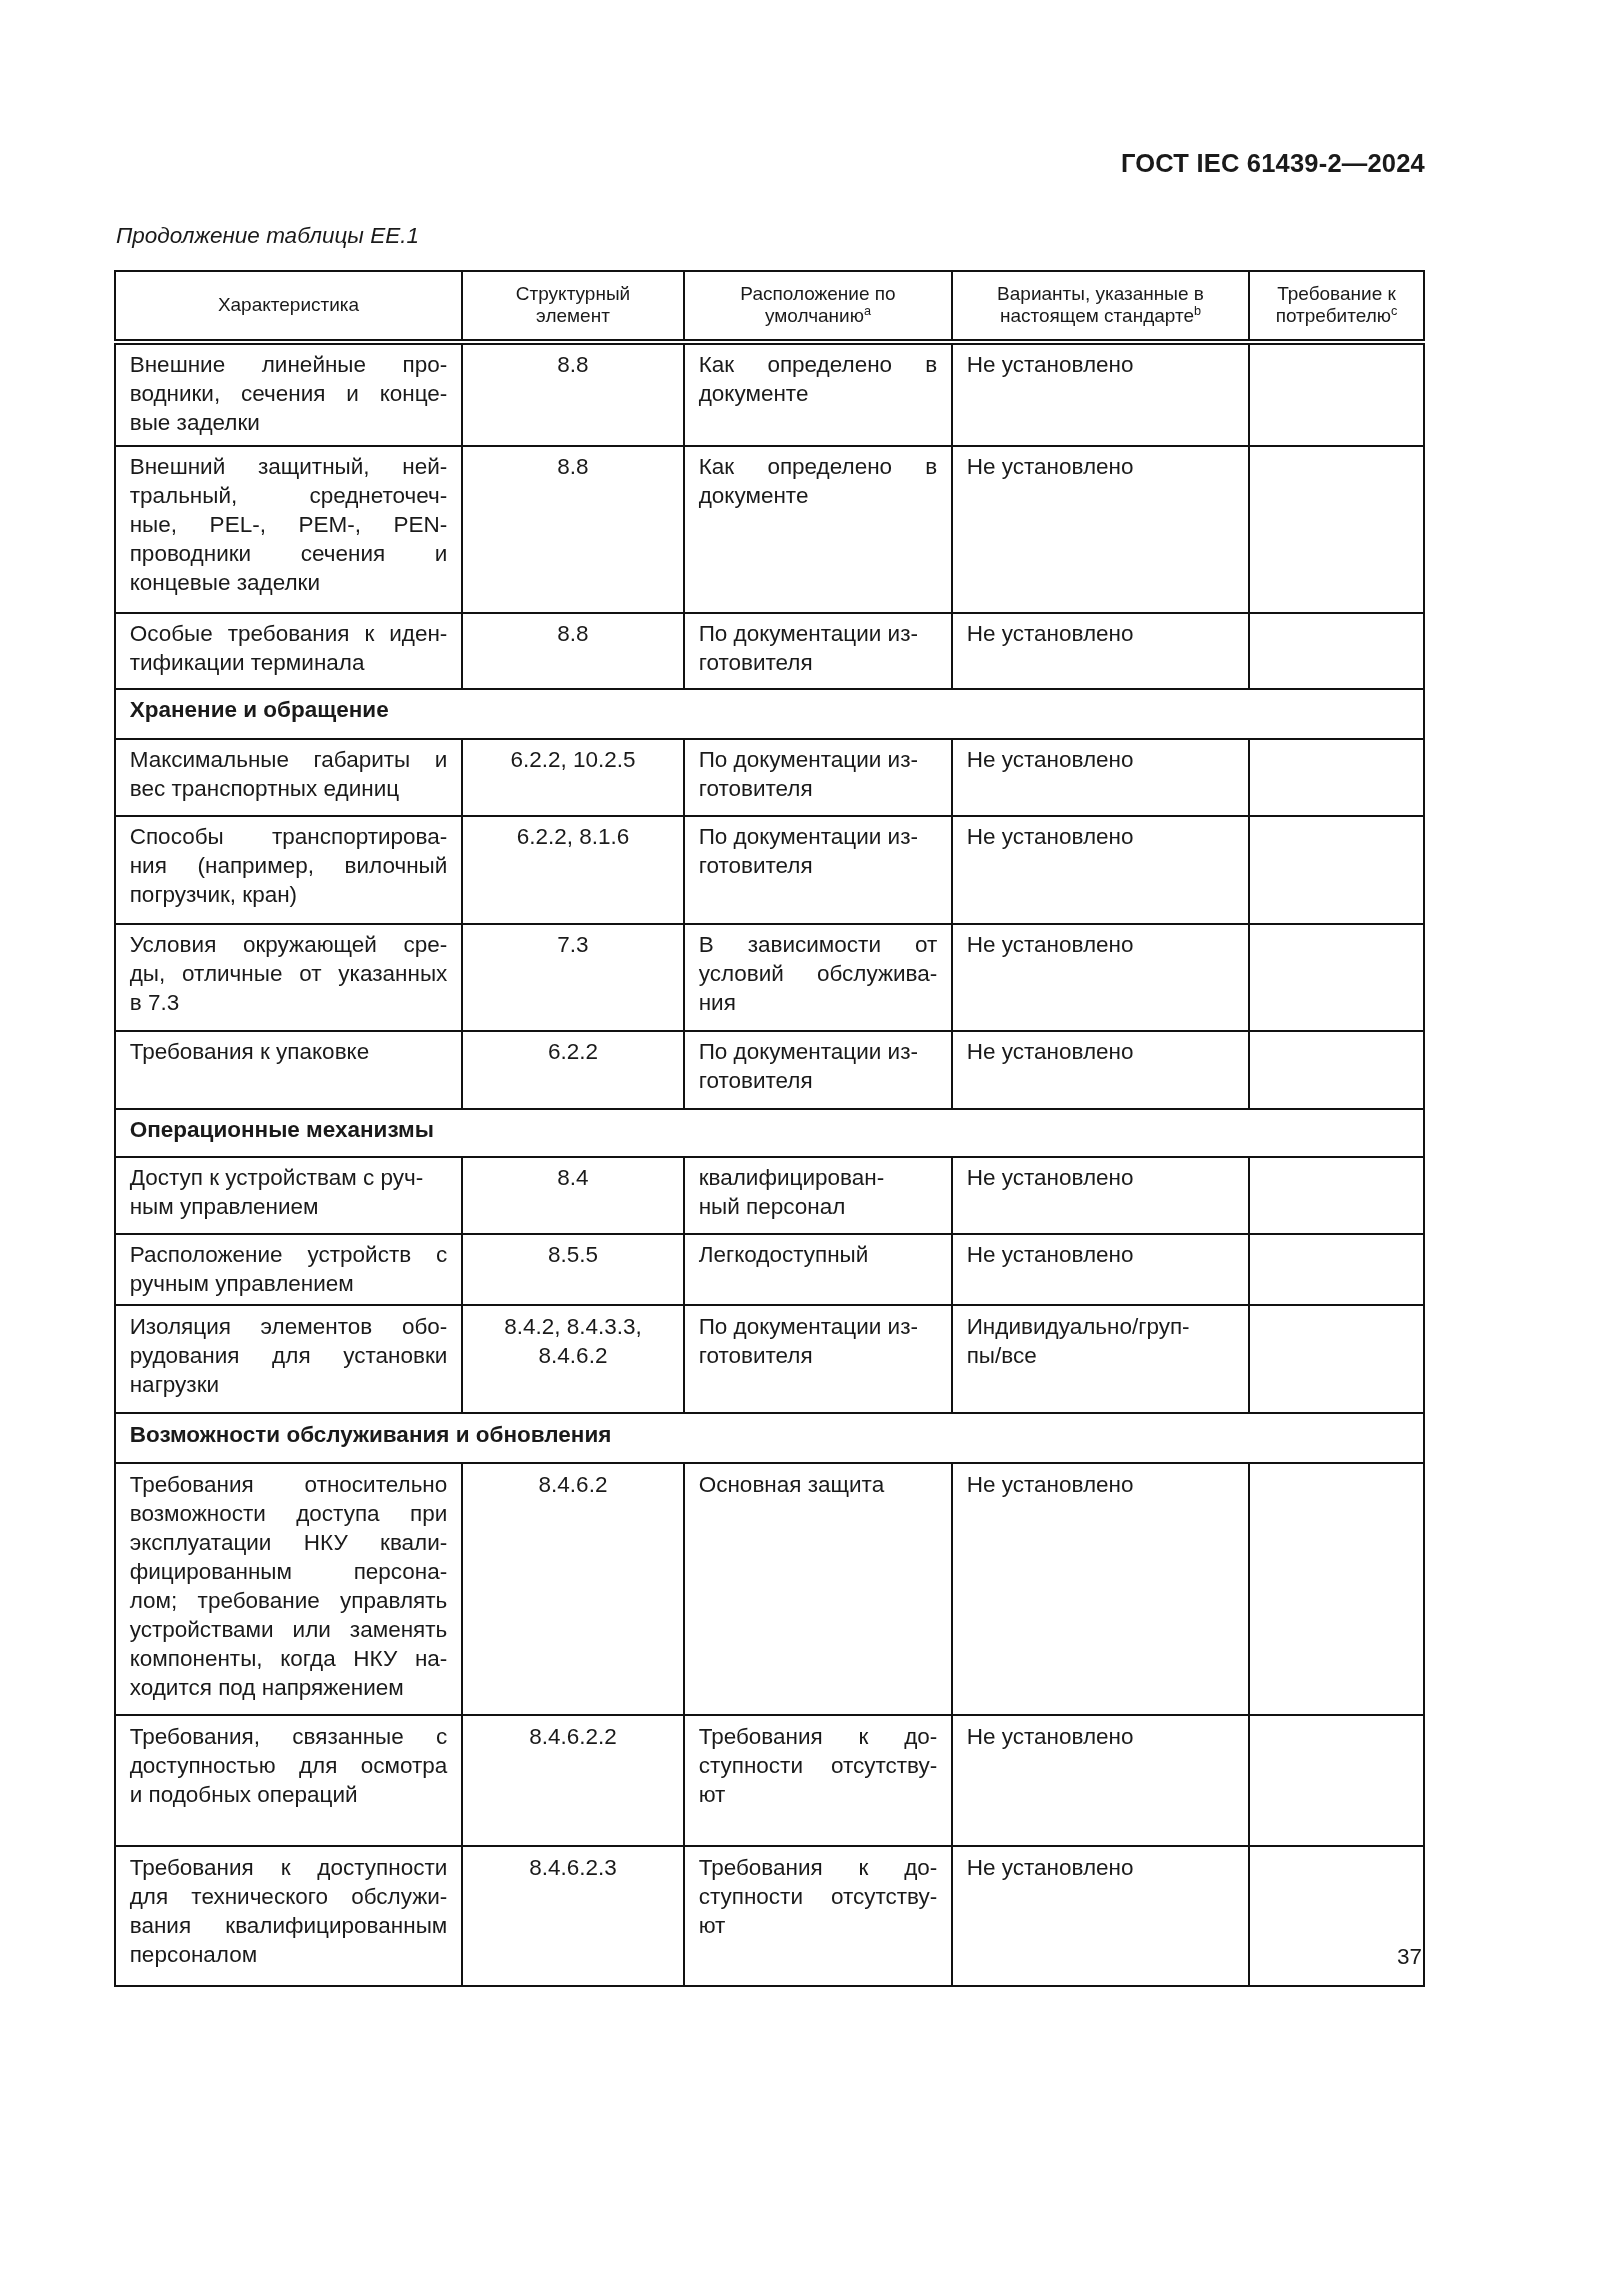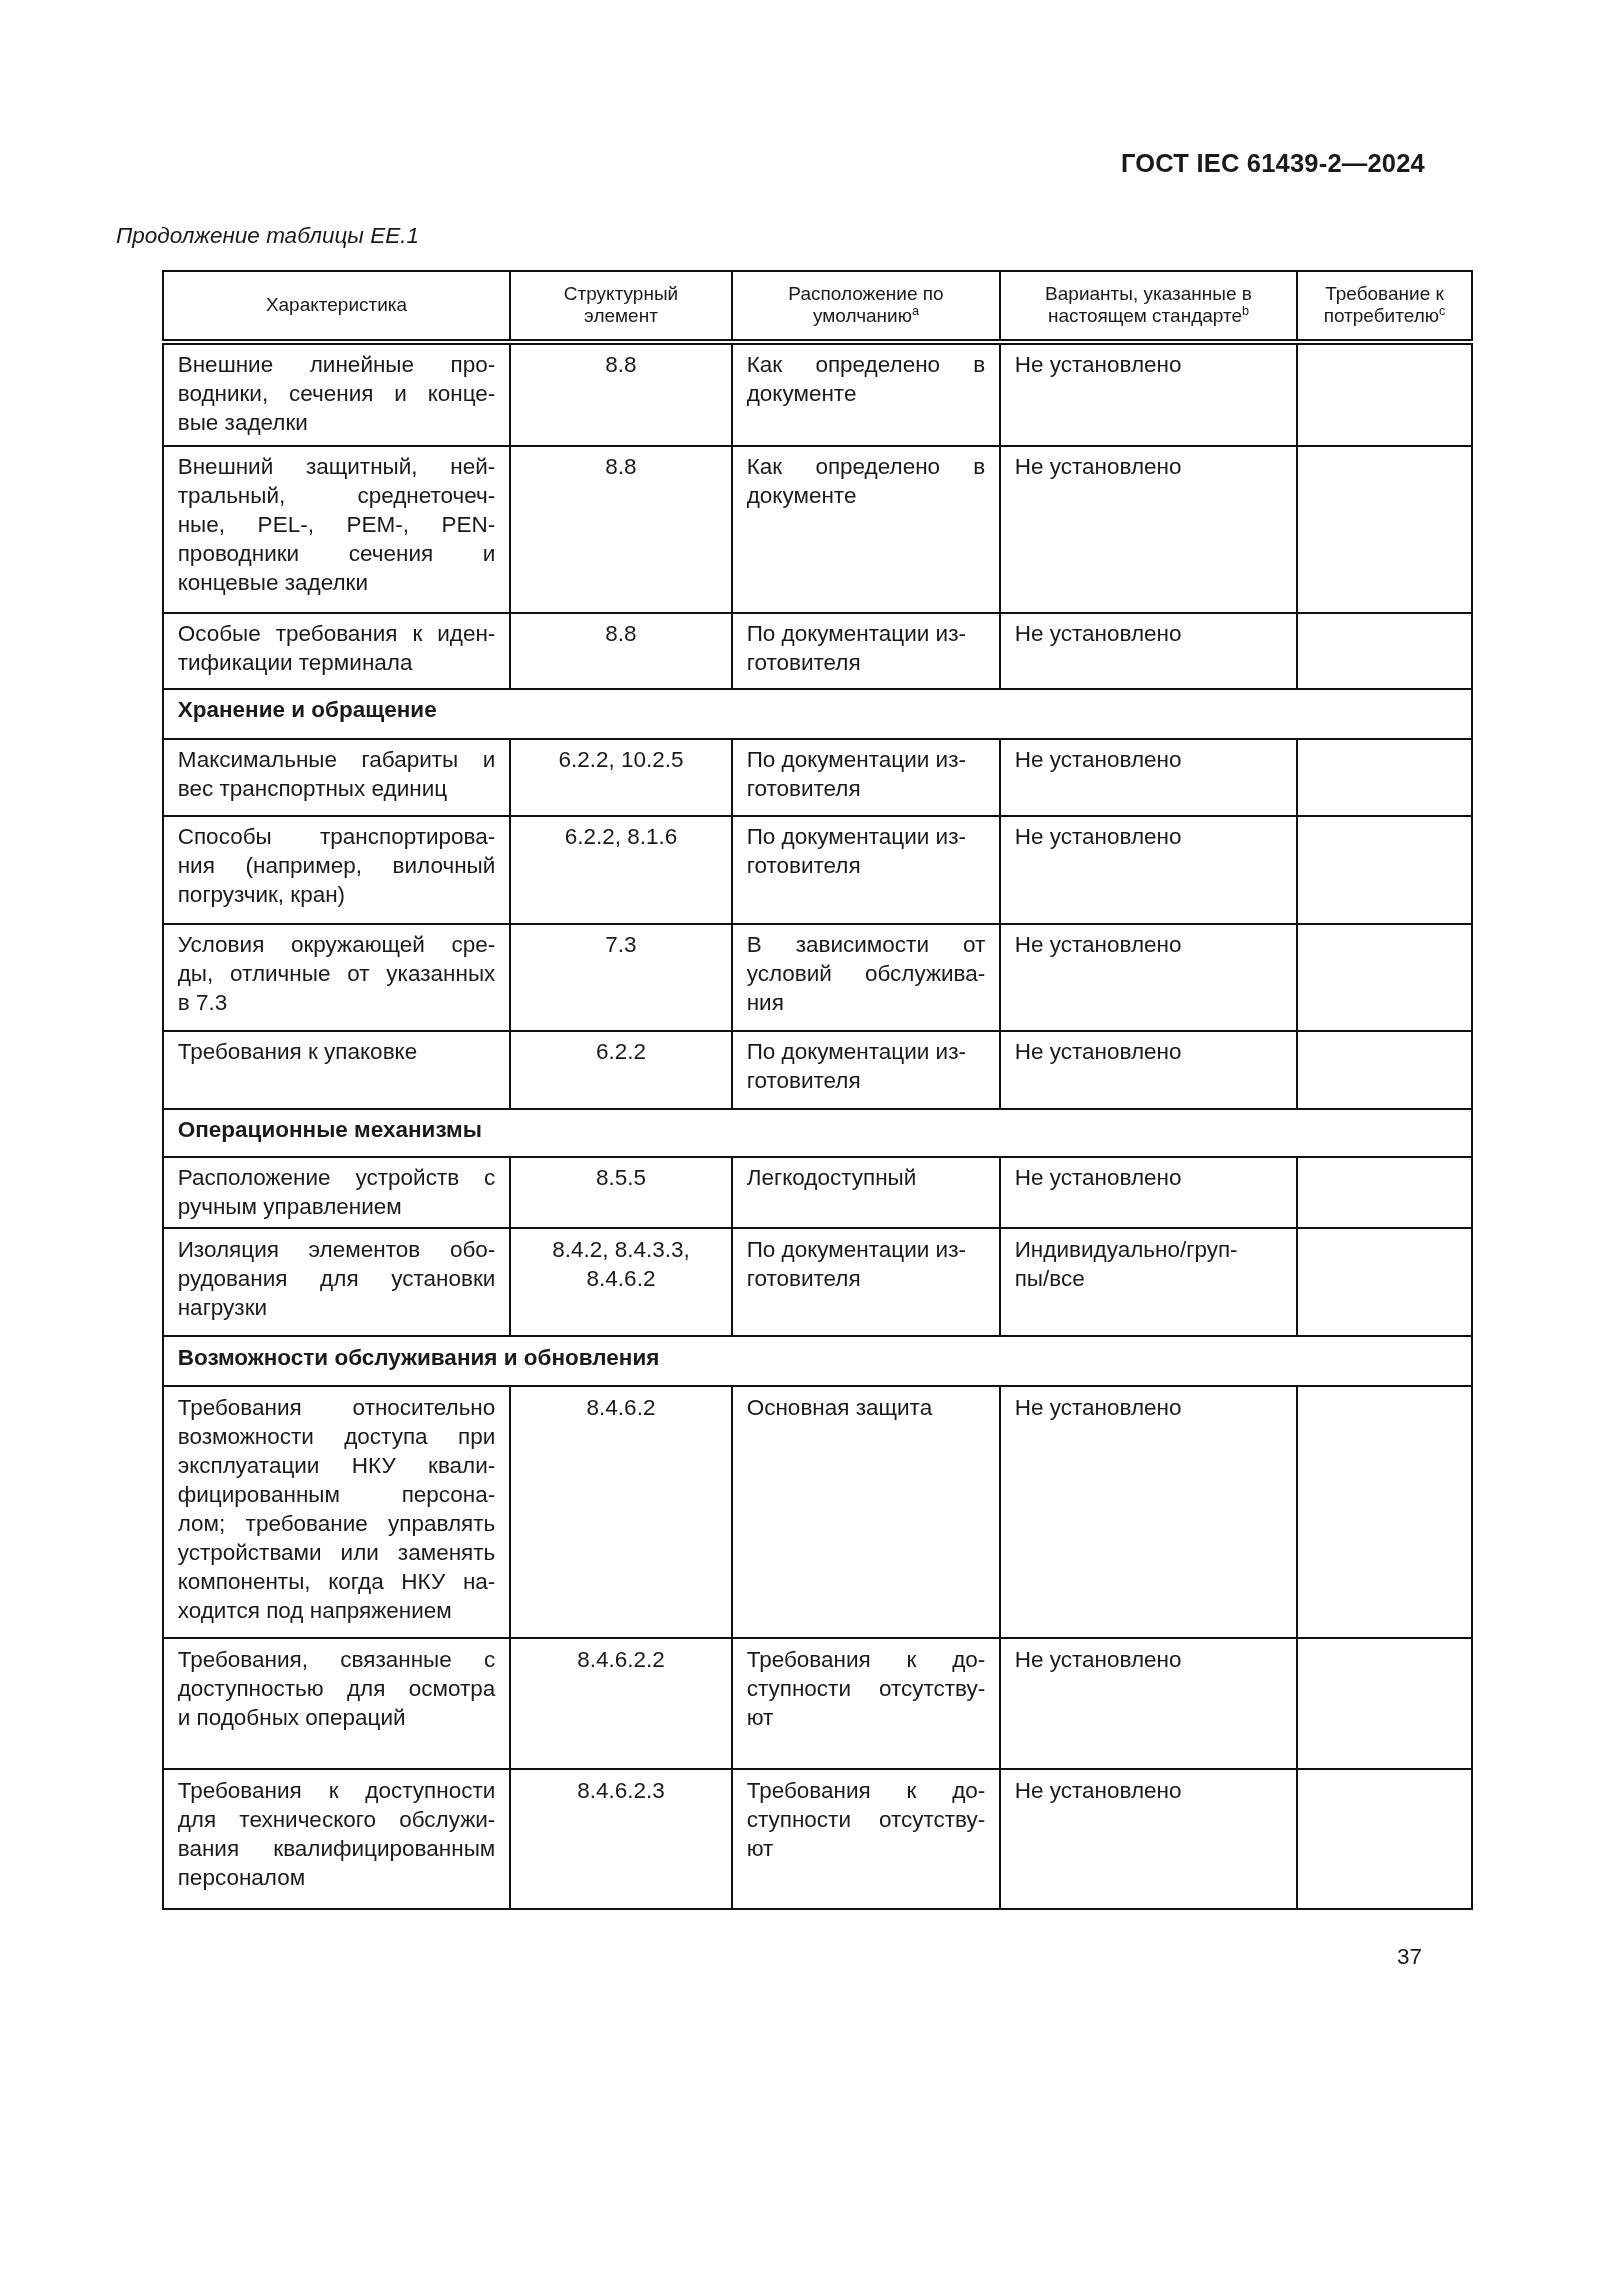--- a/index.html
+++ b/index.html
@@ -1,20 +1,20 @@
 <!DOCTYPE html>
 <html><head>
 <meta charset="utf-8">
 <style>
   html, body { margin:0; padding:0; background:#ffffff; }
   body { width:1621px; height:2293px; position:relative; font-family:"Liberation Sans", sans-serif; color:#1a1a1a; overflow:hidden; }
   .doc-code { position:absolute; right:196px; top:149px; font-size:25.5px; font-weight:bold; letter-spacing:0.2px;margin-left:12px; }
   .caption { position:absolute; left:116px; top:223px; font-size:22.5px; font-style:italic; }
   .page-num { position:absolute; right:199px; top:1944px; font-size:22.5px; }
-  table { position:absolute; left:114px; top:270px; width:1309px; border-collapse:collapse; table-layout:fixed;margin-left:48px; }
+  table { position:absolute; left:114px; top:270px; width:1309px; border-collapse:collapse; table-layout:fixed; }
   td, th { border:2.5px solid #111; vertical-align:top; padding:5.9px 13.7px 5.9px 13.7px; font-size:22.5px; line-height:29px; font-weight:normal; }
   th { font-size:19px; line-height:22.5px; text-align:center; vertical-align:middle; padding:7.8px 9.8px; height:51px; }
   thead tr { border-bottom:6.9px double #111; }
   .c-struct { text-align:center; }
   .ln { display:block; white-space:nowrap; }
   .ln.j { text-align:justify; text-align-last:justify; white-space:normal; }
   .section td { padding:5.9px 13.7px;font-weight:bold; }
   sup { font-size:12.7px; line-height:0; vertical-align:super; }
 </style>
 </head>
@@ -177,20 +177,37 @@
           <span class="ln">готовителя</span>
         </td>
         <td>
           <span class="ln">Не установлено</span>
         </td>
         <td></td>
       </tr>
       <tr class="section" style="height: 48px;">
         <td colspan="5">Операционные механизмы</td>
       </tr>
+      <tr style="height: 77px;">
+        <td>
+          <span class="ln">Доступ к устройствам с руч-</span>
+          <span class="ln">ным управлением</span>
+        </td>
+        <td class="c-struct">
+          <span class="ln">8.4</span>
+        </td>
+        <td>
+          <span class="ln">квалифицирован-</span>
+          <span class="ln">ный персонал</span>
+        </td>
+        <td>
+          <span class="ln">Не установлено</span>
+        </td>
+        <td></td>
+      </tr>
       <tr style="height: 60px;">
         <td>
           <span class="ln j">Расположение устройств с</span>
           <span class="ln">ручным управлением</span>
         </td>
         <td class="c-struct">
           <span class="ln">8.5.5</span>
         </td>
         <td>
           <span class="ln">Легкодоступный</span>

